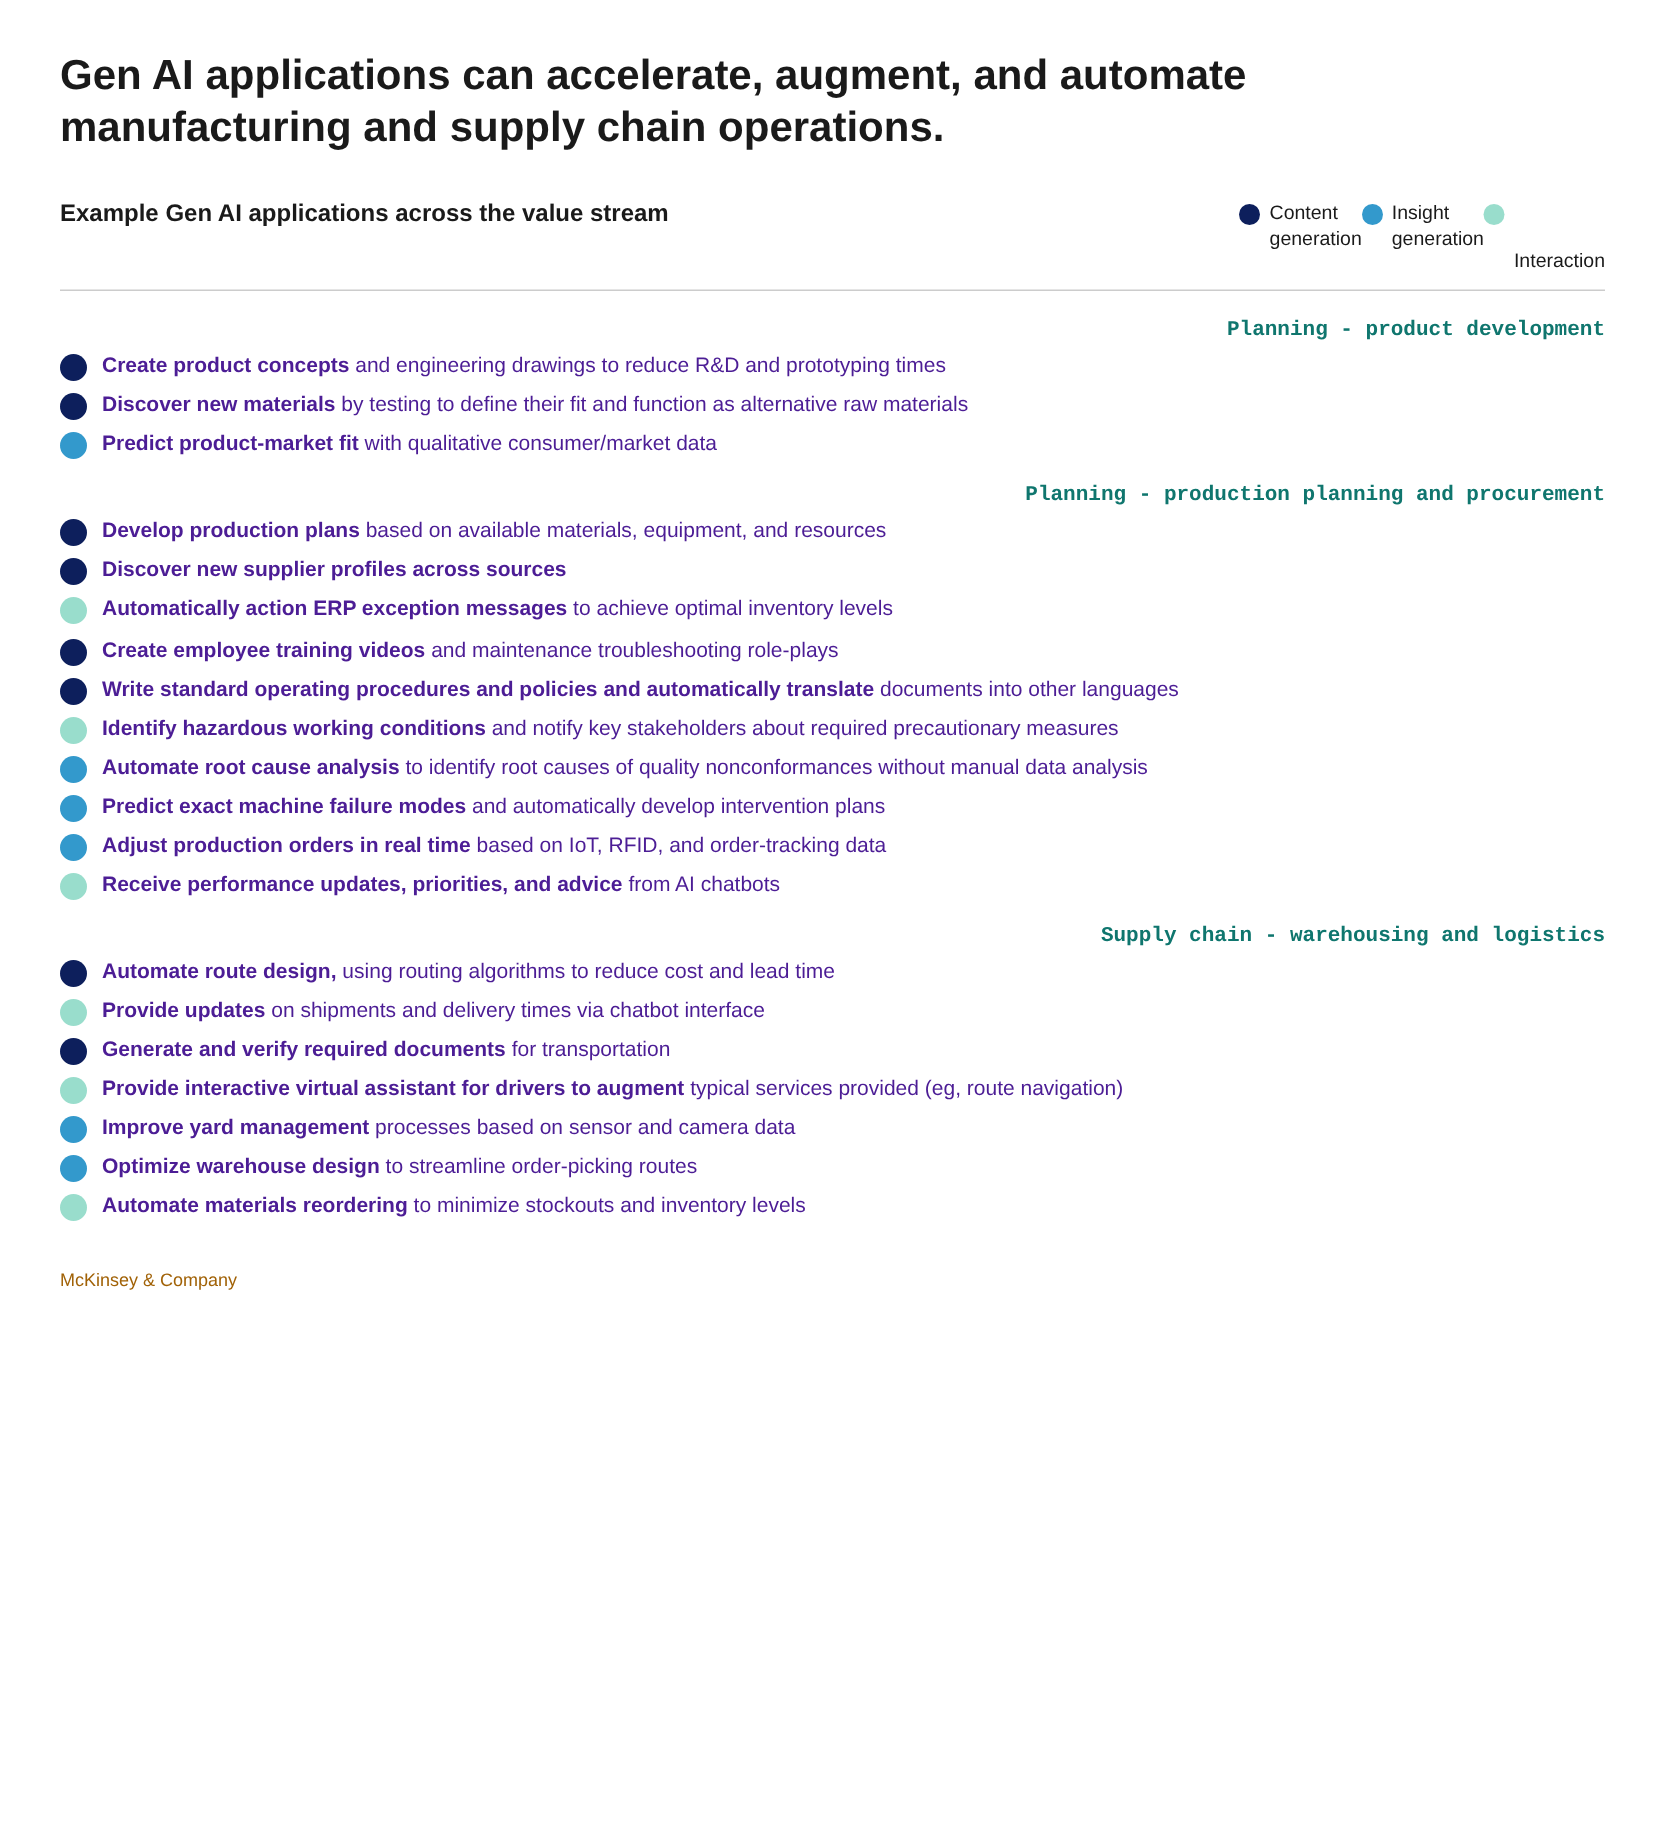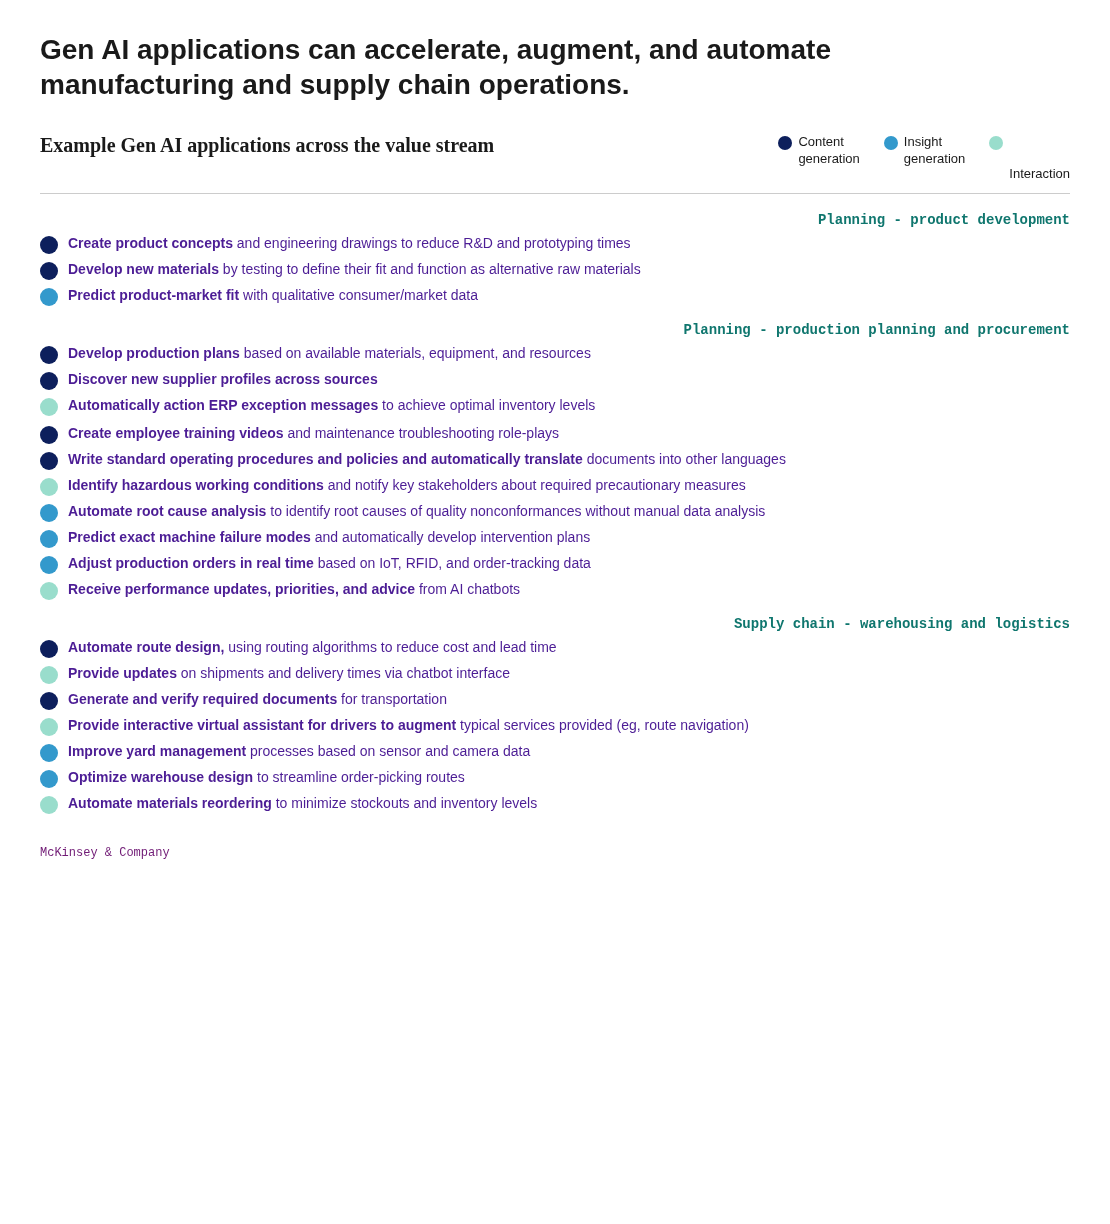--- a/index.html
+++ b/index.html
@@ -21,27 +21,26 @@
     }
     .subtitle-row {
       display: flex;
       align-items: flex-start;
       justify-content: space-between;
       margin-bottom: 18px;
       border-bottom: 1px solid #ccc;
       padding-bottom: 10px;
     }
     .subtitle {
-      font-size: 20px;
-      font-weight: 700;
-      font-family: Liberation Serif, serif;
+      font-size: 16px;
+      font-weight: 700;
+      font-family: Liberation Sans, sans-serif;
     }
     .legend {
       display: flex;
-      gap: 24px;
       align-items: flex-start;
       flex-shrink: 0;
     }
     .legend-item {
       display: flex;
       align-items: flex-start;
       gap: 6px;
       font-size: 13px;
       font-family: 'Arial', sans-serif;
       line-height: 1.3;
@@ -83,22 +82,22 @@
       font-family: 'Arial', sans-serif;
       color: #4c1d95;
       flex: 1;
     }
     .item-text strong {
       font-weight: 700;
     }
     .footer {
       margin-top: 32px;
       font-size: 12px;
-      font-family: Liberation Mono, monospace;
-      color: #701a75;
+      font-family: Liberation Sans, sans-serif;
+      color: #a16207;
     }
     
     .dot-content { background-color: #0d1f5c; }
     .dot-insight { background-color: #3399cc; }
     .dot-interaction { background-color: #99ddcc; }
   </style>
 </head>
 <body>
 
 <h1 class="main-title">Gen AI applications can accelerate, augment, and automate manufacturing and supply chain operations.</h1>
@@ -127,21 +126,21 @@
 <div id="sections-container">
 
 <div class="section">
       <div class="section-title">Planning - product development</div>
       <div class="item-row">
         <div class="item-dot dot-content"></div>
         <span class="item-text"><strong>Create product concepts</strong> and engineering drawings to reduce R&amp;D and prototyping times</span>
       </div>
       <div class="item-row">
         <div class="item-dot dot-content"></div>
-        <span class="item-text"><strong>Develop new materials</strong> by testing to define their fit and function as alternative raw materials</span>
+        <span class="item-text"><strong>Discover new materials</strong> by testing to define their fit and function as alternative raw materials</span>
       </div>
       <div class="item-row">
         <div class="item-dot dot-insight"></div>
         <span class="item-text"><strong>Predict product-market fit</strong> with qualitative consumer/market data</span>
       </div>
     </div>
     <div class="section">
       <div class="section-title">Planning - production planning and procurement</div>
       <div class="item-row">
         <div class="item-dot dot-content"></div>

